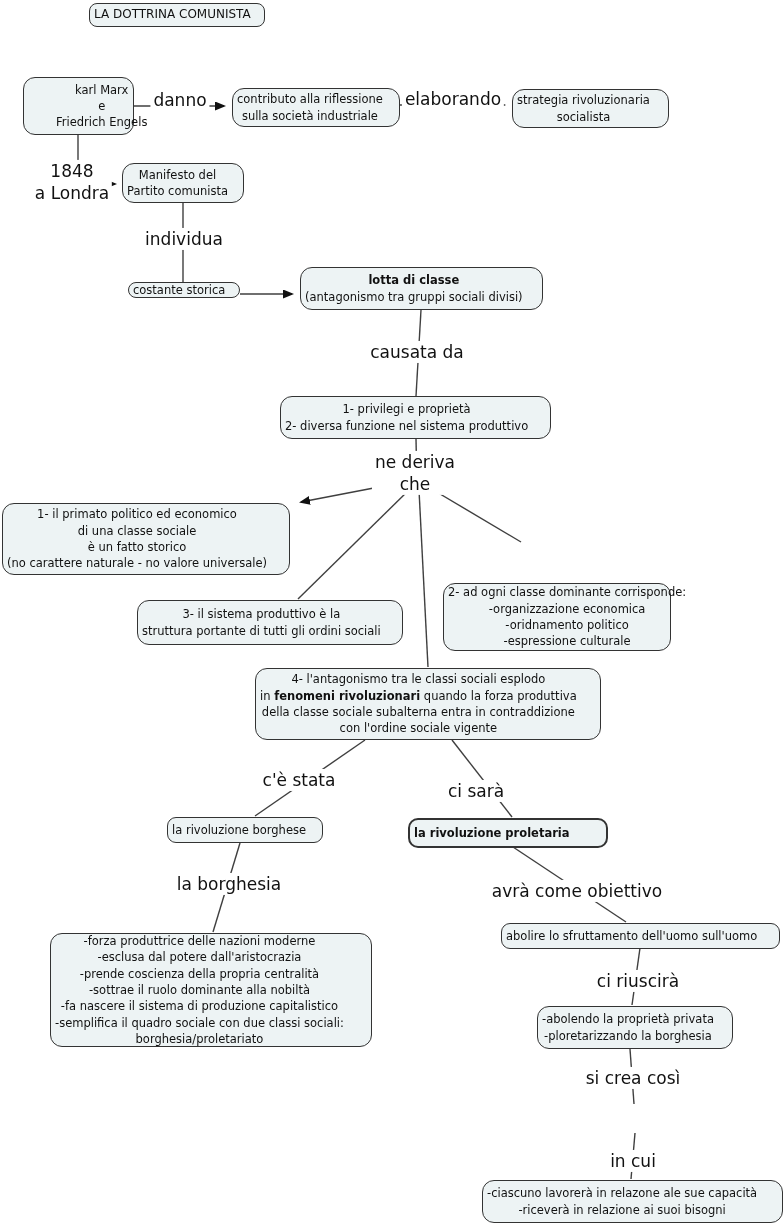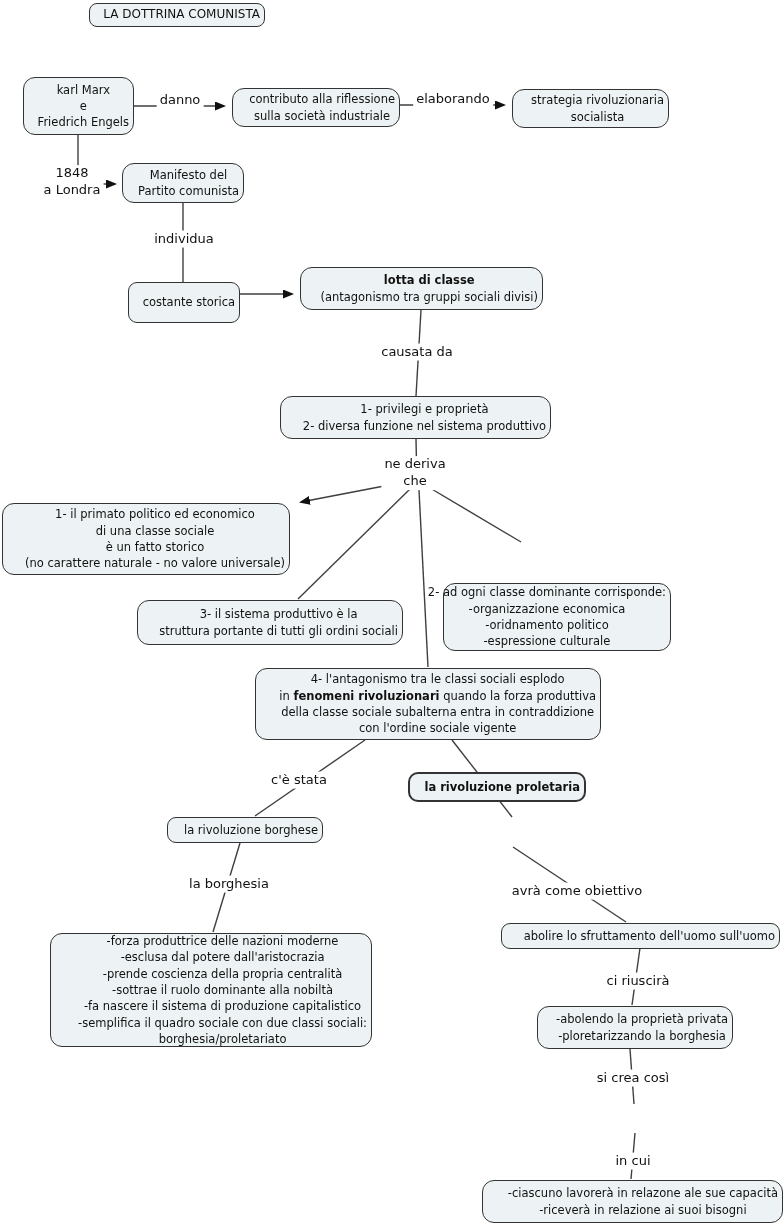--- a/index.html
+++ b/index.html
@@ -5,29 +5,29 @@
   html,body{margin:0;padding:0;background:#fff;}
   #canvas{
     position:relative;width:784px;height:1225px;background:#fff;
     font-family:"DejaVu Sans","Liberation Sans",sans-serif;color:#111;
     border-bottom:1px solid #b8bcbe;overflow:hidden;
   }
   #edges{position:absolute;left:0;top:0;z-index:1;}
   .node{
     position:absolute;z-index:3;box-sizing:border-box;
     background:#edf3f4;border:1px solid #333;border-radius:12px;
-    display:flex;align-items:center;justify-content:flex-end;
+    display:flex;align-items:center;justify-content:flex-start;
     text-align:center;font-size:11.5px;line-height:1.42;
     white-space:pre;padding:1px 4px;
   }
   .node.bold-box{border-width:2px;font-weight:bold;border-radius:10px;}
   .node .sub{font-weight:normal;}
   .label{
     position:absolute;z-index:2;transform:translate(-50%,-50%);
-    background:#ffffff;padding:0 3px;font-size:13px;line-height:1.3;
+    background:#ffffff;padding:0 3px;font-size:17px;line-height:1.3;
     text-align:center;white-space:pre;color:#111;
   }
 </style>
 </head>
 <body>
 
 <div id="canvas">
 
   <svg id="edges" width="784" height="1225" viewBox="0 0 784 1225">
     <defs>
@@ -66,21 +66,21 @@
 
   <div class="node" style="left:232px;top:88px;width:168px;height:39px;"><span>contributo alla riflessione
 sulla società industriale</span></div>
 
   <div class="node" style="left:122px;top:163px;width:122px;height:40px;"><span>Manifesto del
 Partito comunista</span></div>
 
   <div class="node" style="left:512px;top:89px;width:157px;height:39px;"><span>strategia rivoluzionaria
 socialista</span></div>
 
-  <div class="node" style="left:128px;top:282px;width:112px;height:41px;border-radius:9px;"><span>costante storica</span></div>
+  <div class="node" style="left:128px;top:282px;width:112px;height:16px;border-radius:9px;"><span>costante storica</span></div>
 
   <div class="node" style="left:300px;top:267px;width:243px;height:43px;"><span><b>lotta di classe</b><span class="sub">
 (antagonismo tra gruppi sociali divisi)</span></span></div>
 
   <div class="node" style="left:280px;top:396px;width:271px;height:43px;"><span>1- privilegi e proprietà
 2- diversa funzione nel sistema produttivo</span></div>
 
   <div class="node" style="left:2px;top:503px;width:288px;height:72px;"><span>1- il primato politico ed economico
 di una classe sociale
 è un fatto storico
@@ -94,21 +94,21 @@
   <div class="node" style="left:137px;top:600px;width:266px;height:45px;"><span>3- il sistema produttivo è la
 struttura portante di tutti gli ordini sociali</span></div>
 
   <div class="node" style="left:255px;top:668px;width:346px;height:72px;"><span><span>4- l'antagonismo tra le classi sociali esplodo
 in </span><b>fenomeni rivoluzionari</b><span> quando la forza produttiva
 della classe sociale subalterna entra in contraddizione
 con l'ordine sociale vigente</span></span></div>
 
   <div class="node" style="left:167px;top:817px;width:156px;height:26px;border-radius:9px;"><span>la rivoluzione borghese</span></div>
 
-  <div class="node bold-box" style="left:408px;top:772px;width:178px;height:30px;"><span>la rivoluzione proletaria</span></div>
+  <div class="node bold-box" style="left:408px;top:818px;width:200px;height:30px;"><span>la rivoluzione proletaria</span></div>
 
   <div class="node" style="left:50px;top:933px;width:322px;height:114px;"><span>-forza produttrice delle nazioni moderne
 -esclusa dal potere dall'aristocrazia
 -prende coscienza della propria centralità
 -sottrae il ruolo dominante alla nobiltà
 -fa nascere il sistema di produzione capitalistico
 -semplifica il quadro sociale con due classi sociali:
 borghesia/proletariato</span></div>
 
   <div class="node" style="left:501px;top:923px;width:279px;height:26px;border-radius:9px;"><span>abolire lo sfruttamento dell'uomo sull'uomo</span></div>

